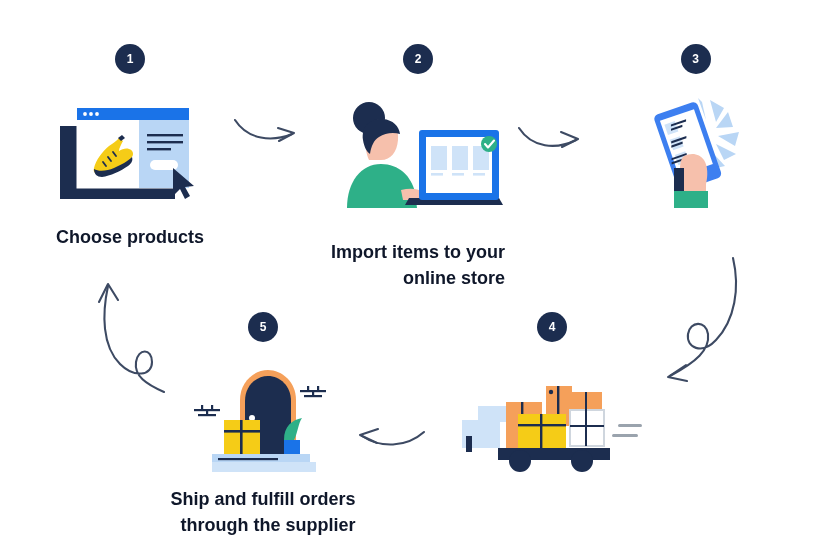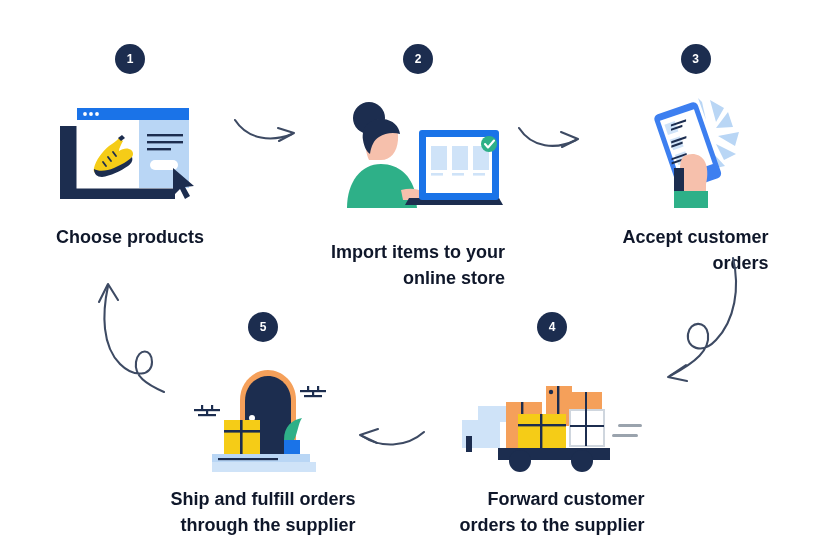--- a/index.html
+++ b/index.html
@@ -167,22 +167,20 @@
           <circle cx="51" cy="82" r="5.5" fill="#ffffff"></circle>
         </g>
 
         <path d="M48 60 C56 56 64 58 68 64 C72 70 72 80 70 88 L70 104 L44 104 L44 74 C44 68 45 62 48 60 Z" fill="#f6c0ac"></path>
 
         <path d="M38 72 L48 72 L48 104 L38 104 Z" fill="#1c2d4f"></path>
 
         <rect x="38" y="95" width="34" height="17" fill="#2eb088"></rect>
       </svg>
     </div>
-    <div class="caption">Accept customer
-orders</div>
   </div>
 
   <div class="step" id="step4">
     <div class="badge">
       <span>4</span>
     </div>
     <div class="art">
       <svg width="185" height="110" viewBox="0 0 185 110">
 
         <path d="M2 58 L40 58 L40 86 L2 86 Z" fill="#cfe3f8"></path>
@@ -208,22 +206,20 @@
 
         <rect x="38" y="86" width="112" height="12" fill="#1c2d4f"></rect>
 
         <circle cx="60" cy="99" r="11" fill="#1c2d4f"></circle>
         <circle cx="122" cy="99" r="11" fill="#1c2d4f"></circle>
 
         <rect x="158" y="62" width="24" height="3" rx="1.5" fill="#9aa3ad"></rect>
         <rect x="152" y="72" width="26" height="3" rx="1.5" fill="#9aa3ad"></rect>
       </svg>
     </div>
-    <div class="caption">Forward customer
-orders to the supplier</div>
   </div>
 
   <div class="step" id="step5">
     <div class="badge">
       <span>5</span>
     </div>
     <div class="art">
       <svg width="150" height="110" viewBox="0 0 150 110">
 
         <path d="M52 94 L52 38 C52 20 66 8 80 8 C94 8 108 20 108 38 L108 94 Z" fill="#f5a05a"></path>

